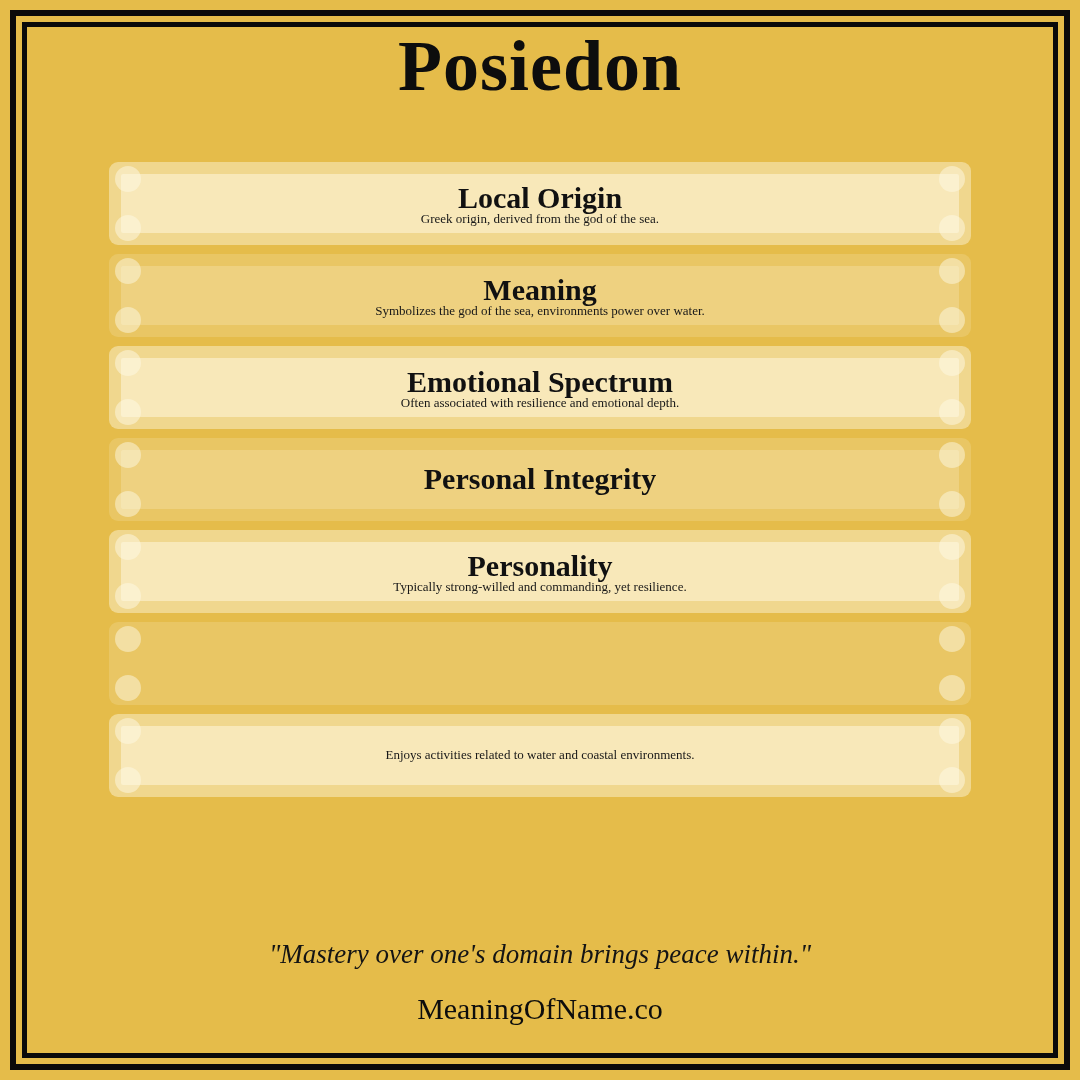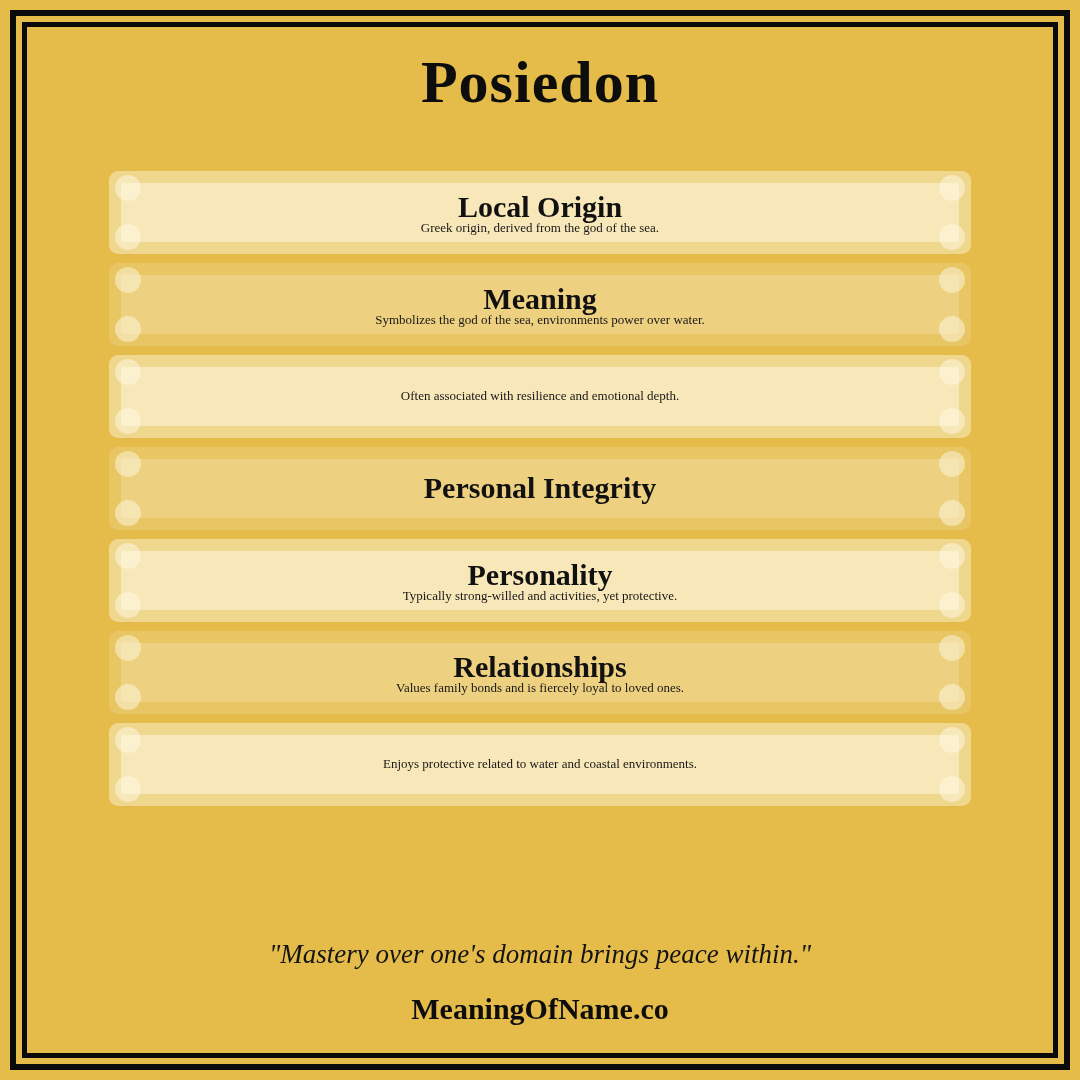--- a/index.html
+++ b/index.html
@@ -50,22 +50,21 @@
     right: 27px;
     bottom: 27px;
     box-sizing: border-box;
     display: flex;
     flex-direction: column;
     align-items: center;
   }
 
   
   .title {
-    margin-top: 22px;
-    font-size: 60px;
+    font-size: 72px;
     font-weight: bold;
     color: #0d0d0d;
     letter-spacing: 1px;
     line-height: 1.1;
     text-align: center;
     font-family: "Liberation Serif", "DejaVu Serif", serif;
   }
 
   
   .cards {
@@ -145,21 +144,21 @@
   }
   .quote {
     font-size: 27px;
     font-style: italic;
     color: #141414;
     text-align: center;
     margin-bottom: 22px;
   }
   .brand {
     font-size: 30px;
-    font-weight: bold;
+    font-weight: normal;
     color: #0d0d0d;
     text-align: left;
     letter-spacing: 0px;
   }
 </style>
 </head>
 <body>
 
 <div class="poster">
 
@@ -193,20 +192,21 @@
           <div class="card-desc">Symbolizes the god of the sea, environments power over water.</div>
         </div>
       </div>
 
       <div class="card light">
         <span class="rivet tl"></span>
         <span class="rivet bl"></span>
         <span class="rivet tr"></span>
         <span class="rivet br"></span>
         <div class="card-inner">
+          <div class="card-title">Emotional Spectrum</div>
           <div class="card-desc">Often associated with resilience and emotional depth.</div>
         </div>
       </div>
 
       <div class="card dark">
         <span class="rivet tl"></span>
         <span class="rivet bl"></span>
         <span class="rivet tr"></span>
         <span class="rivet br"></span>
         <div class="card-inner">
@@ -214,42 +214,38 @@
         </div>
       </div>
 
       <div class="card light">
         <span class="rivet tl"></span>
         <span class="rivet bl"></span>
         <span class="rivet tr"></span>
         <span class="rivet br"></span>
         <div class="card-inner">
           <div class="card-title">Personality</div>
-          <div class="card-desc">Typically strong-willed and activities, yet protective.</div>
+          <div class="card-desc">Typically strong-willed and commanding, yet resilience.</div>
         </div>
       </div>
 
       <div class="card dark">
         <span class="rivet tl"></span>
         <span class="rivet bl"></span>
         <span class="rivet tr"></span>
         <span class="rivet br"></span>
-        <div class="card-inner">
-          <div class="card-title">Relationships</div>
-          <div class="card-desc">Values family bonds and is fiercely loyal to loved ones.</div>
-        </div>
-      </div>
-
-      <div class="card light">
-        <span class="rivet tl"></span>
-        <span class="rivet bl"></span>
-        <span class="rivet tr"></span>
-        <span class="rivet br"></span>
-        <div class="card-inner">
-          <div class="card-desc">Enjoys protective related to water and coastal environments.</div>
+      </div>
+
+      <div class="card light">
+        <span class="rivet tl"></span>
+        <span class="rivet bl"></span>
+        <span class="rivet tr"></span>
+        <span class="rivet br"></span>
+        <div class="card-inner">
+          <div class="card-desc">Enjoys activities related to water and coastal environments.</div>
         </div>
       </div>
 
     </div>
 
     <div class="footer">
       <div class="quote">"Mastery over one's domain brings peace within."</div>
       <div class="brand">MeaningOfName.co</div>
     </div>
 

